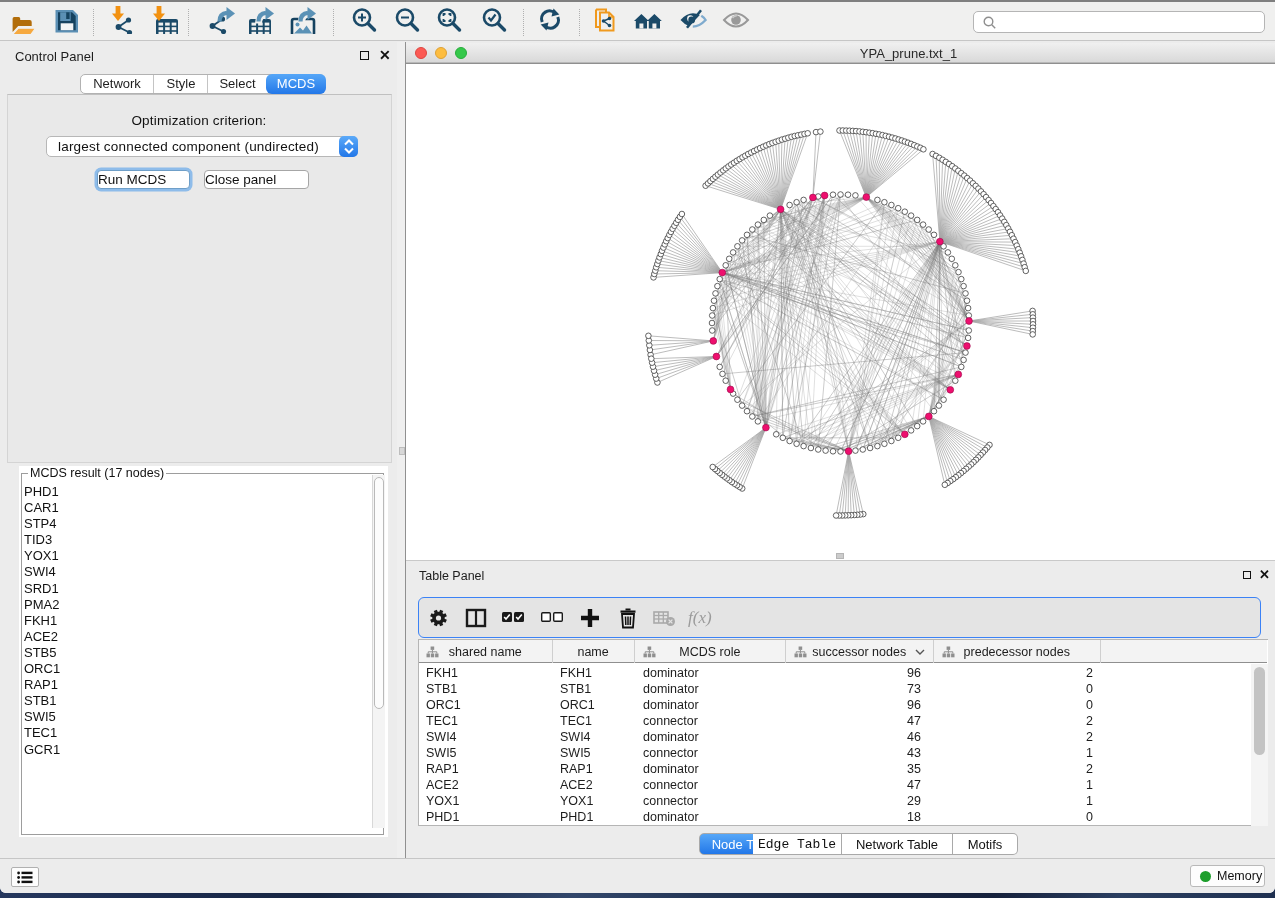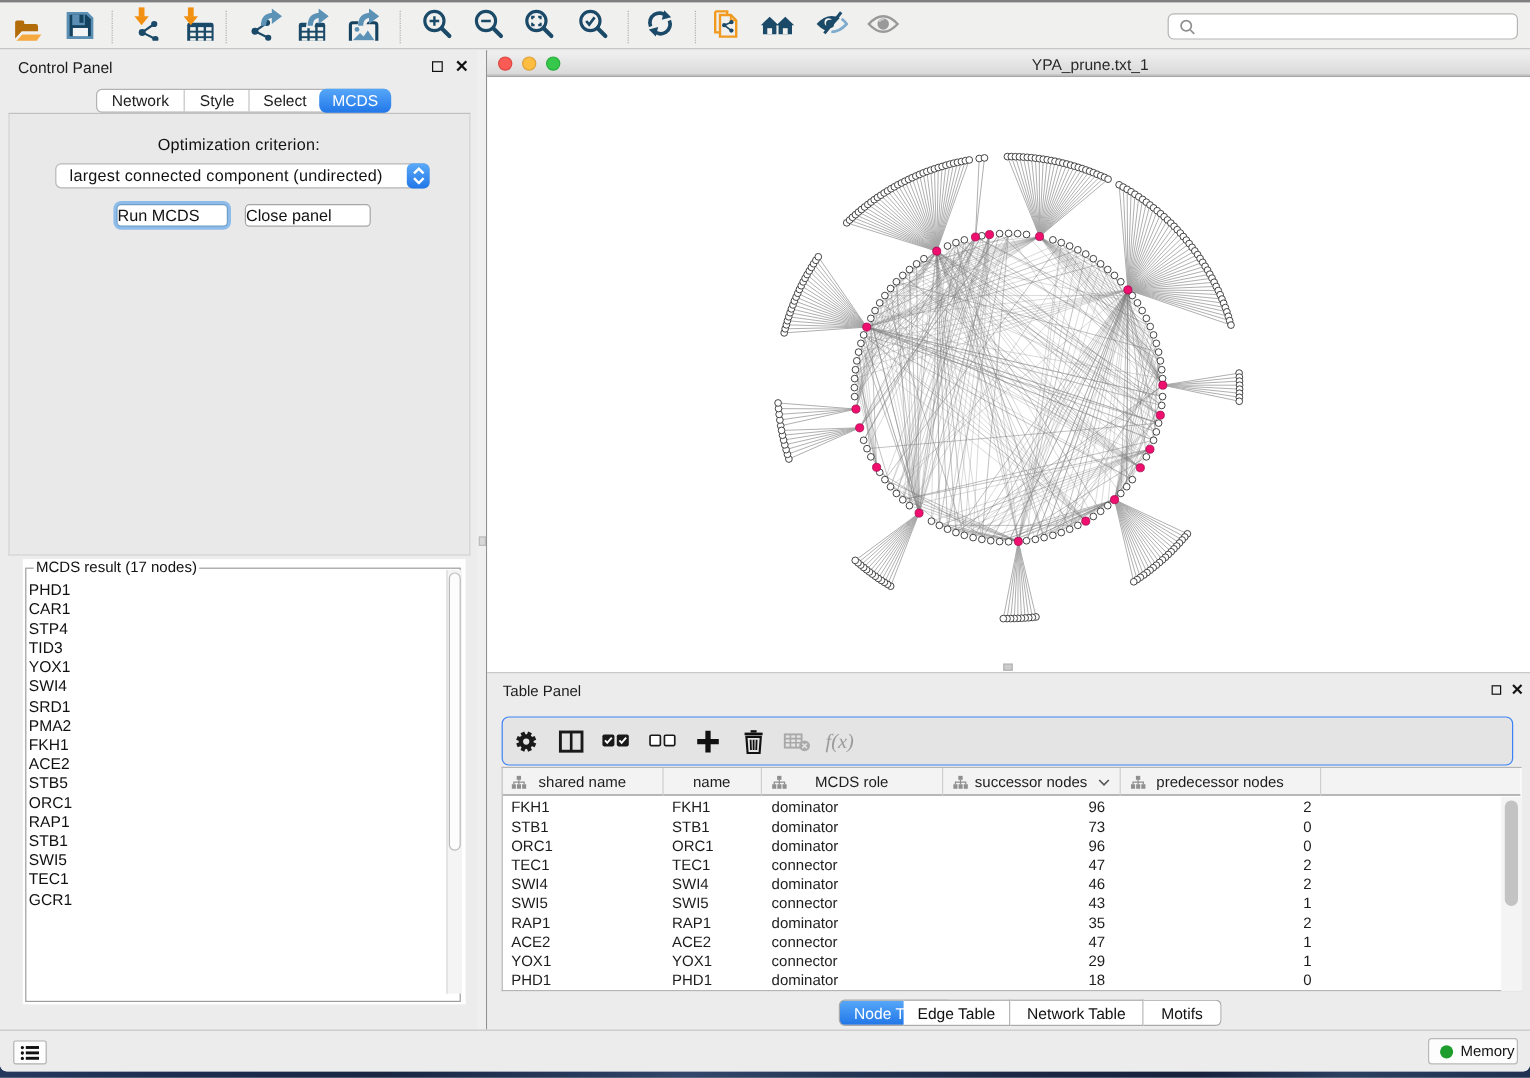--- a/index.html
+++ b/index.html
@@ -1241,21 +1241,21 @@
           <div class="rowtxt" style="left:224px;top:169.0px">dominator</div>
           <div class="rowtxt" style="left:367px;top:169.0px;width:135px;text-align:right">18</div>
           <div class="rowtxt" style="left:514px;top:169.0px;width:160px;text-align:right">0</div>
         </div>
 <div id="tscroll">
           <div id="tthumb"></div>
         </div>
 </div>
 <div id="bottomtabs">
 <div class="btab" id="btab-node" style="left:0;width:91px;margin-left:37px;">Node Table</div>
-<div class="btab" style="left:91px;width:89px;">Edge Table</div>
+<div class="btab" style="left:91px;width:89px;font-family:Liberation Mono, monospace;">Edge Table</div>
 <div class="btab" style="left:180px;width:111px;">Network Table</div>
 <div class="btab" id="btab-motifs" style="left:291px;width:65px;">Motifs</div>
 </div>
 </div>
 <div id="statusbar">
 <div id="listbtn">
         <svg width="16" height="13" viewBox="0 0 16 13" style="position:absolute;left:5px;top:3px">
           <circle cx="1.6" cy="2" r="1.4" fill="#111"></circle>
           <circle cx="1.6" cy="6.5" r="1.4" fill="#111"></circle>
           <circle cx="1.6" cy="11" r="1.4" fill="#111"></circle>

